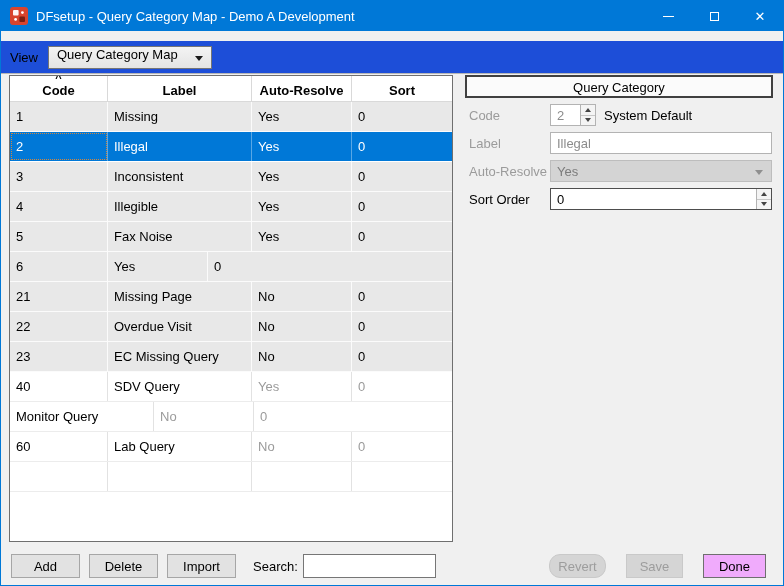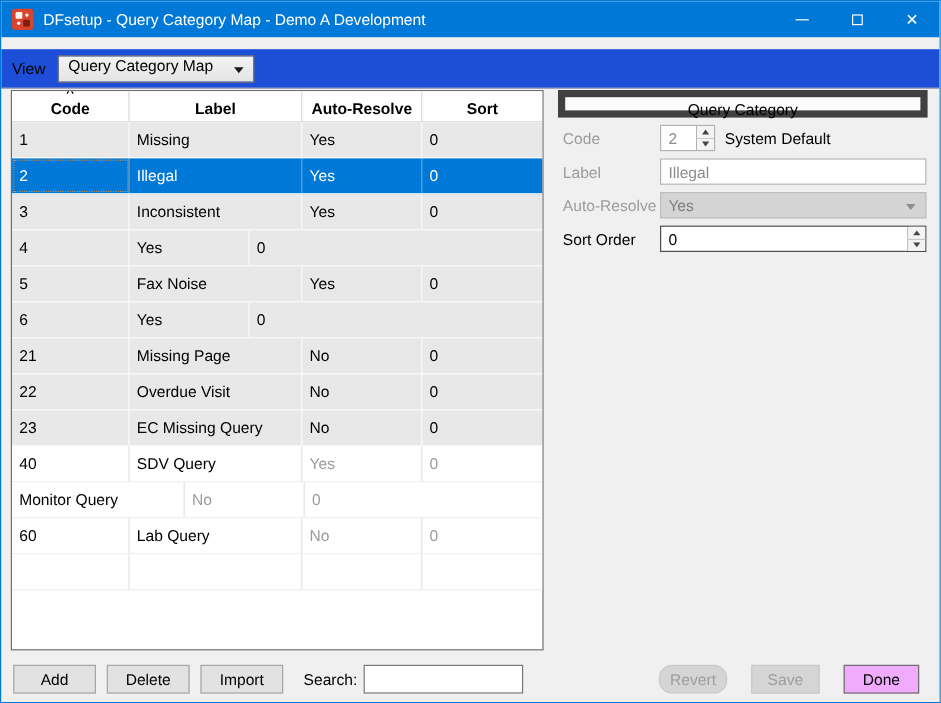--- a/index.html
+++ b/index.html
@@ -37,21 +37,21 @@
   .tr.gray{background:#e8e8e8;border-bottom:1px solid #fbfbfb;}
   .tr.gray .td{border-right-color:#fbfbfb;}
   .tr.white{background:#fff;border-bottom:1px solid #ececec;}
   .tr.white .td{border-right-color:#e2e2e2;}
   .tr.selected{background:var(--accent,#0078d7);color:#fff;border-bottom:1px solid #fff;}
   .tr.selected .td{border-right-color:rgba(255,255,255,.35);}
   .td.focus{outline:1px dotted #d2873e;outline-offset:-2px;}
   .td.dim{color:#9b9b9b;}
   
   .panel{position:absolute;left:464px;top:74px;width:308px;}
-  .panel-title{height:23px;border:6px solid #404040;background:#fbfbfb;text-align:center;line-height:21px;}
+  .panel-title{height:23px;border:2px solid #404040;background:#fbfbfb;text-align:center;line-height:21px;}
   .f-row{display:flex;align-items:center;height:22px;margin-top:6px;}
   .f-label{width:85px;flex:none;padding-left:4px;}
   .f-label.dim{color:#9b9b9b;}
   .spinbox{height:22px;background:#fff;border:1px solid #b3b3b3;display:flex;align-items:stretch;}
   .spin-val{flex:1;display:flex;align-items:center;padding-left:6px;overflow:hidden;}
   .spin-val.dimtext{color:#8c8c8c;}
   .spin-btns{width:15px;flex:none;border-left:1px solid #b3b3b3;display:flex;flex-direction:column;}
   .spin-btn{flex:1;display:flex;align-items:center;justify-content:center;background:#f4f4f4;}
   .spin-btn.up{border-bottom:1px solid #c7c7c7;}
   .tri-up{width:0;height:0;border-left:3px solid transparent;border-right:3px solid transparent;border-bottom:4px solid #444;}
@@ -140,20 +140,21 @@
           <div class="td" style="width: 100px; flex: 1 1 0%;">0</div>
         </div>
         <div class="tr gray">
           <div class="td" style="width: 98px;">3</div>
           <div class="td" style="width: 144px;">Inconsistent</div>
           <div class="td" style="width: 100px;">Yes</div>
           <div class="td" style="width: 100px; flex: 1 1 0%;">0</div>
         </div>
         <div class="tr gray">
           <div class="td" style="width: 98px;">4</div>
+          <div class="td" style="width: 144px;">Illegible</div>
           <div class="td" style="width: 100px;">Yes</div>
           <div class="td" style="width: 100px; flex: 1 1 0%;">0</div>
         </div>
         <div class="tr gray">
           <div class="td" style="width: 98px;">5</div>
           <div class="td" style="width: 144px;">Fax Noise</div>
           <div class="td" style="width: 100px;">Yes</div>
           <div class="td" style="width: 100px; flex: 1 1 0%;">0</div>
         </div>
         <div class="tr gray">

